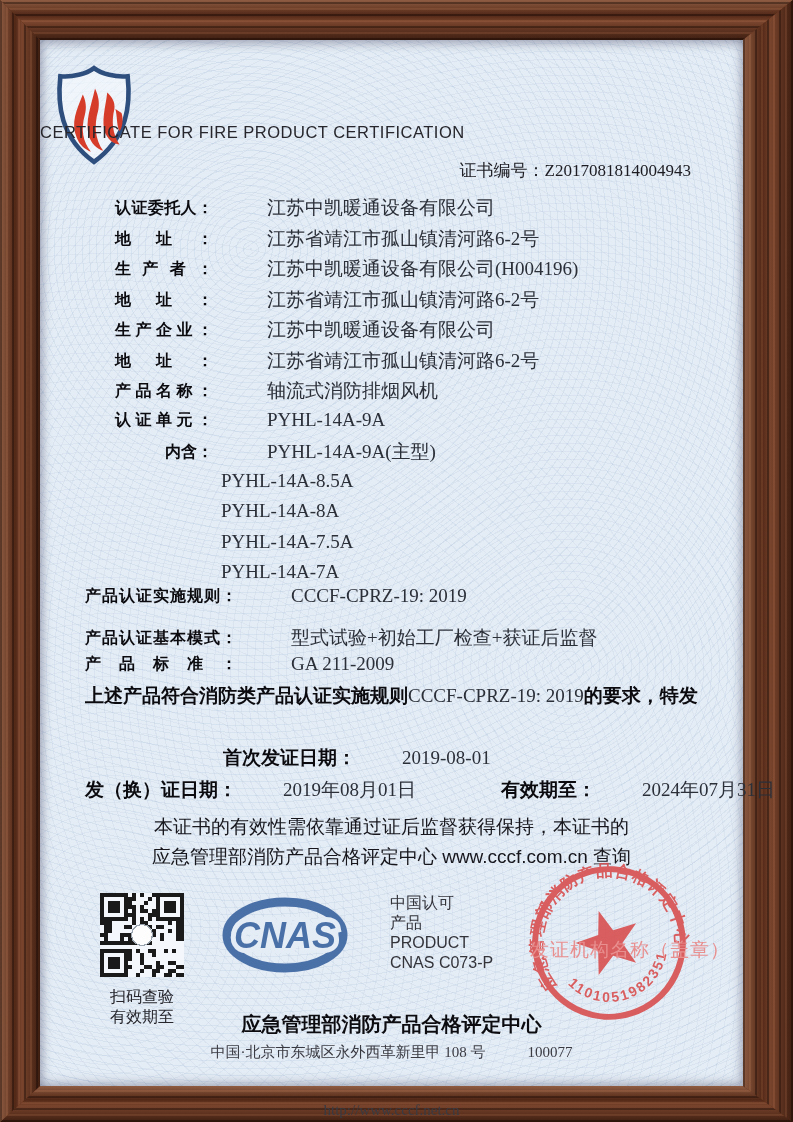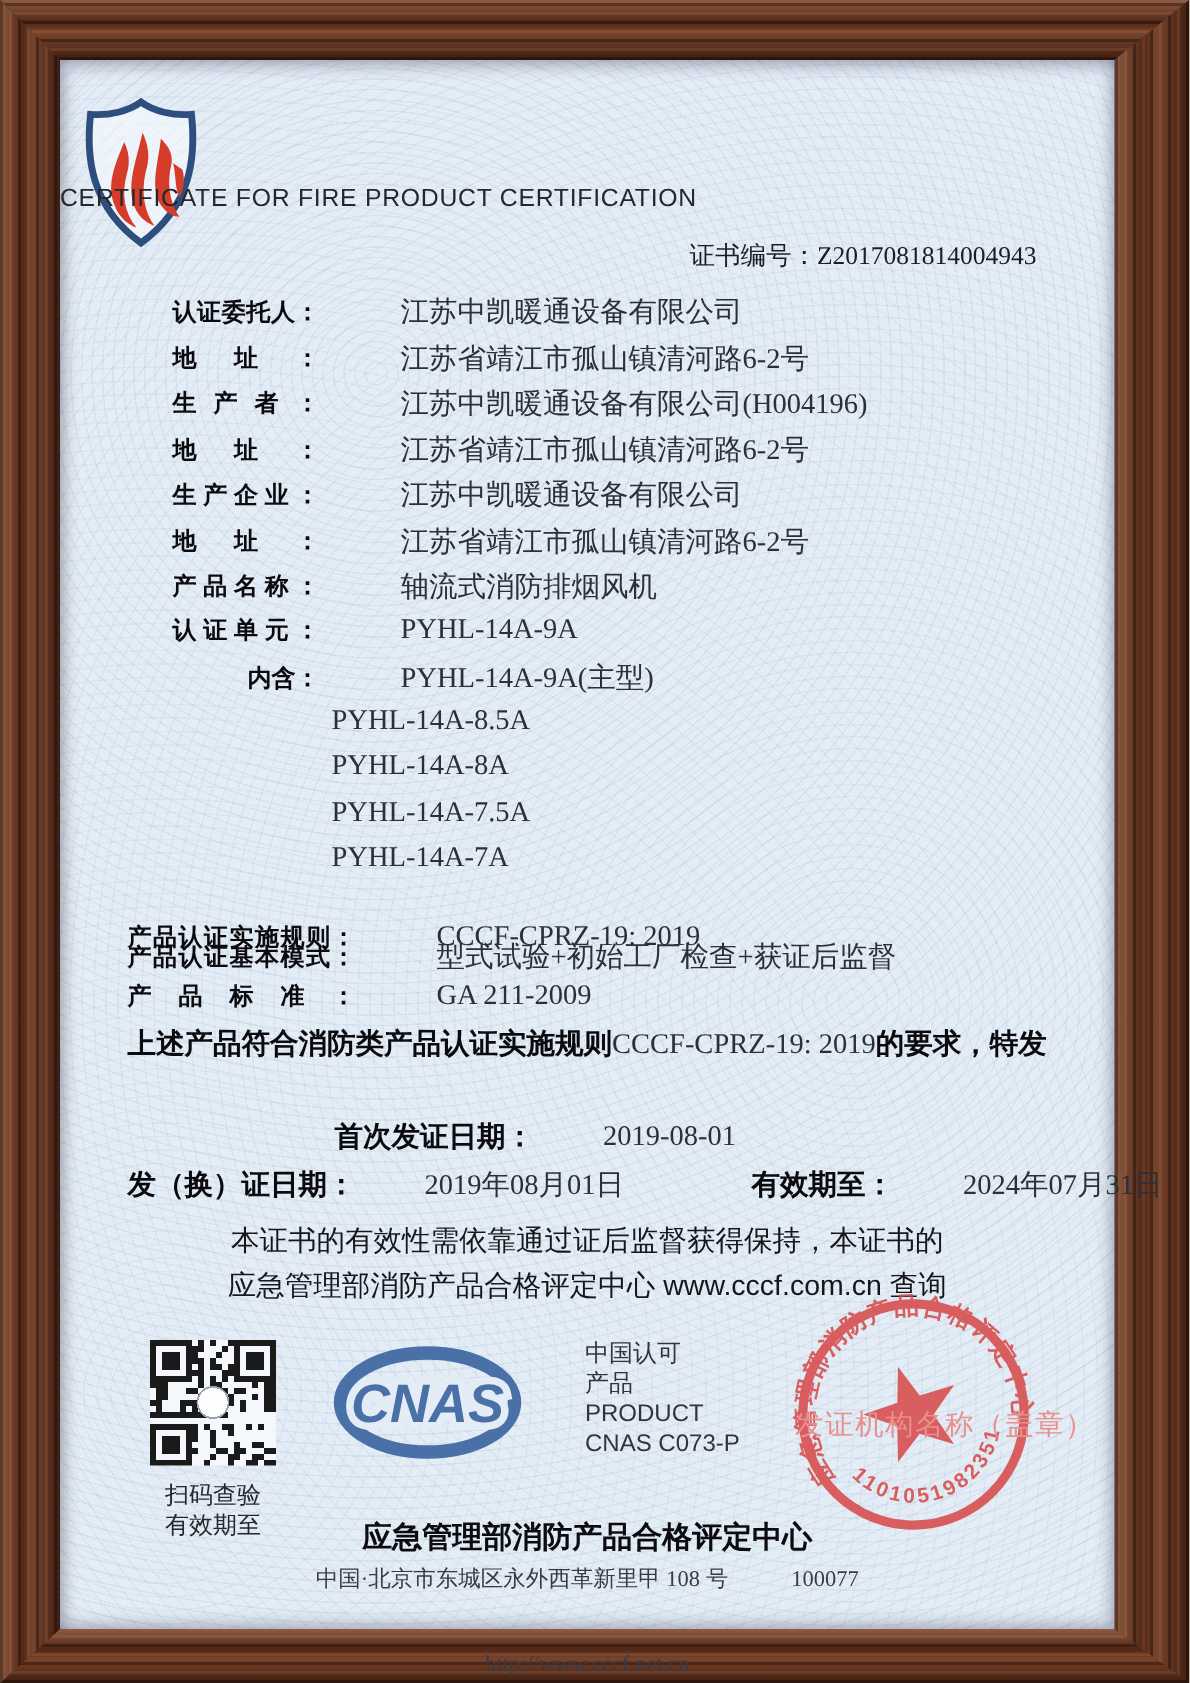--- a/index.html
+++ b/index.html
@@ -125,21 +125,21 @@
     <div class="row row-model" style="top:460px">
       <span class="val" style="margin-left:0">PYHL-14A-8A</span>
       </div>
     <div class="row row-model" style="top:491px">
       <span class="val" style="margin-left:0">PYHL-14A-7.5A</span>
       </div>
     <div class="row row-model" style="top:521px">
       <span class="val" style="margin-left:0">PYHL-14A-7A</span>
       </div>
 
-    <div class="row row-long" style="top:574px">
+    <div class="row row-long" style="top:545px">
       <span class="lbl lbl-long">产品认证实施规则：</span>
       <span class="val">CCCF-CPRZ-19: 2019</span>
       </div>
     <div class="row row-long" style="top:585px">
       <span class="lbl lbl-long">产品认证基本模式：</span>
       <span class="val">型式试验+初始工厂检查+获证后监督</span>
       </div>
     <div class="row row-long" style="top:613px">
       <span class="lbl lbl-long">产品标准：</span>
       <span class="val">GA 211-2009</span>

